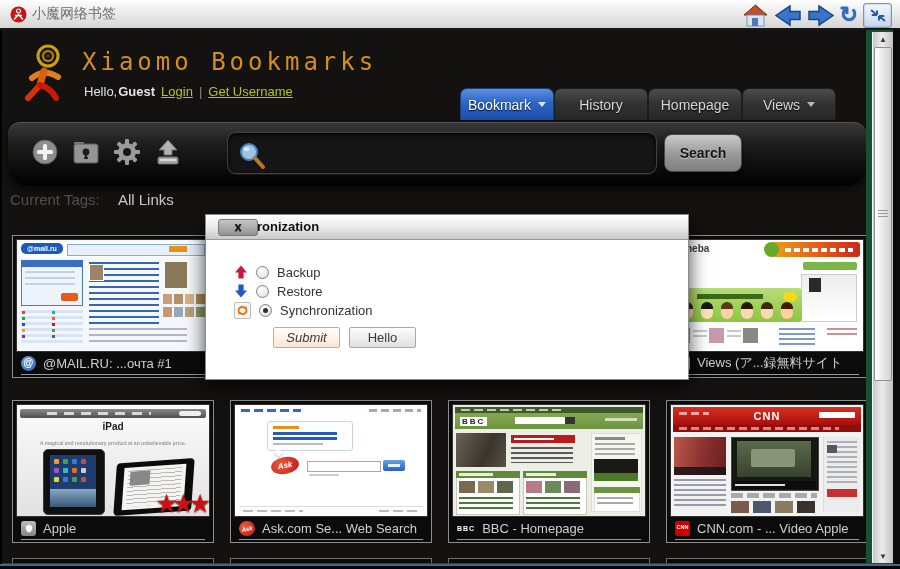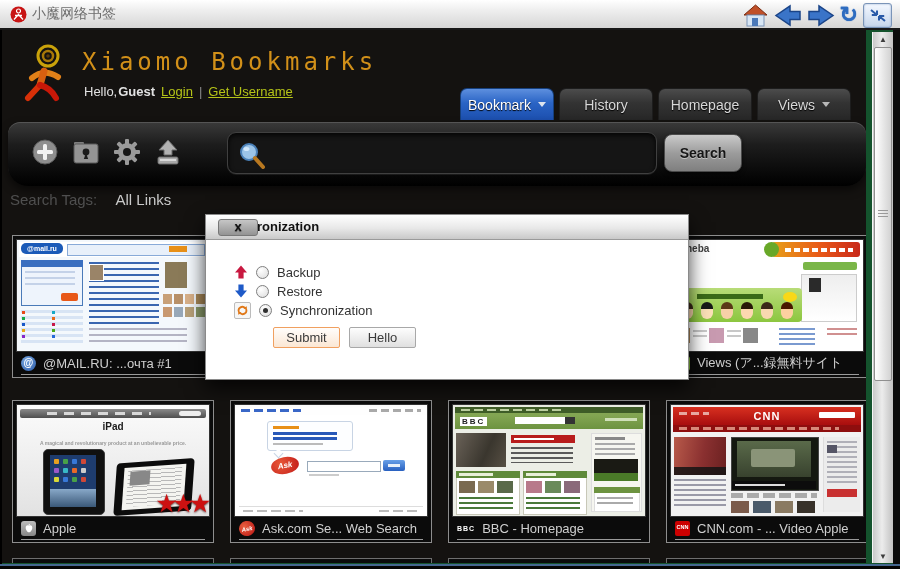--- a/index.html
+++ b/index.html
@@ -28,21 +28,21 @@
 
   
   .app-title{position:absolute;left:80px;top:18px;font-family:"DejaVu Sans Mono",monospace;
     font-size:24px;color:#d29019;letter-spacing:4px;}
   .greeting{position:absolute;left:82px;top:54px;font-size:13px;color:#e2e2e2;display:flex;align-items:center;gap:6px;}
   .greeting .bold{font-weight:bold;}
   .link{color:#b5c418;text-decoration:underline;cursor:pointer;}
   .sep{color:#8a8a8a;}
 
   
-  .nav{position:absolute;left:458px;top:58px;display:flex;gap:5px;}
+  .nav{position:absolute;left:458px;top:58px;display:flex;}
   .nav-btn{width:94px;height:32px;border-radius:7px 7px 0 0;border:1px solid #1d1d1d;border-bottom:none;
     background:linear-gradient(#4c4c4c,#333 45%,#272727);color:#d8d8d8;font-size:14px;
     display:flex;align-items:center;justify-content:center;gap:7px;text-shadow:0 1px 1px #000;cursor:pointer;box-sizing:border-box;}
   .nav-btn.active{background:linear-gradient(#5d8fde,#2a64c5 45%,#1c4fae);color:#fff;border-color:#16407e;}
   .caret{width:0;height:0;border-left:4px solid transparent;border-right:4px solid transparent;border-top:5px solid #dde4ee;}
 
   
   .toolbar{position:absolute;left:6px;top:92px;width:858px;height:64px;
     border-radius:12px 12px 20px 20px;
     background:linear-gradient(#3a3a3a,#1d1d1d 35%,#060606 85%,#000);
@@ -112,21 +112,21 @@
     line-height:14px;cursor:pointer;text-shadow:0 1px 1px #555;}
   .dlg-row{position:absolute;left:28px;display:flex;align-items:center;gap:8px;height:16px;}
   .dlg-row .lab{font-size:13px;color:#333;cursor:pointer;}
   .dlg-radio{width:11px;height:11px;border:1px solid #808080;border-radius:50%;
     background:radial-gradient(circle at 35% 30%,#fff,#dcdcdc);position:relative;cursor:pointer;flex:0 0 auto;}
   .dlg-radio.on::after{content:"";position:absolute;left:3px;top:3px;width:5px;height:5px;border-radius:50%;background:#2f2f2f;}
   .sync-ico{width:15px;height:15px;border:1px solid #bcbcbc;border-radius:2px;background:#f6f6f6;
     display:flex;align-items:center;justify-content:center;}
   .dlg-btn{position:absolute;top:112px;width:67px;height:21px;font-size:13px;color:#3a3a3a;cursor:pointer;
     font-family:"Liberation Sans",sans-serif;}
-  .btn-submit{left:67px;background:linear-gradient(#fffdfb,#fbe7d4);border:1px solid #f0a060;border-radius:2px;}
+  .btn-submit{left:67px;background:linear-gradient(#fffdfb,#fbe7d4);border:1px solid #f0a060;border-radius:2px;font-style:italic;}
   .btn-cancel{left:143px;background:linear-gradient(#fdfdfd,#e0e0e0);border:1px solid #a8a8a8;border-radius:2px;}
 </style>
 </head>
 <body>
 
 <div id="app">
 
   <div class="titlebar">
     <svg class="a" style="left:10px;top:6px" width="17" height="17">
       <circle cx="8.5" cy="8.5" r="8" fill="#c81414"></circle>
@@ -227,21 +227,21 @@
           <circle cx="11" cy="11" r="8" fill="#9cc4e8" stroke="#4a80b8" stroke-width="2"></circle>
           <ellipse cx="8.5" cy="8" rx="3" ry="2" fill="#dceeff" opacity="0.85"></ellipse>
           <line x1="17" y1="17" x2="25" y2="26" stroke="#b87820" stroke-width="4" stroke-linecap="round"></line>
         </svg>
         <input type="text" value="" style="">
       </div>
       <button class="search-btn">Search</button>
     </div>
 
     <div class="tags">
-      <span class="lbl">Search Tags:</span>
+      <span class="lbl">Current Tags:</span>
       <span class="val">All Links</span>
     </div>
 
     <div class="card" style="left:10px;top:205px">
       <div class="thumb t-mailru">
         <i class="a" style="left:2px;top:2px;right:2px;height:15px;background:#fff"></i>
         <b class="a" style="left:4px;top:3px;width:42px;height:11px;background:#1a5ab8;border-radius:5px;color:#fff;font-size:7px;font-weight:bold;text-align:center;line-height:11px">@mail.ru</b>
         <i class="a" style="left:50px;top:4px;right:4px;height:10px;background:#e8f0fa;border:1px solid #88aad8"></i>
         <i class="a" style="left:152px;top:6px;width:18px;height:6px;background:#e89018"></i>
         <i class="a" style="left:4px;top:20px;width:60px;height:44px;background:#eef4fc;border:1px solid #4a7ab8"></i>

